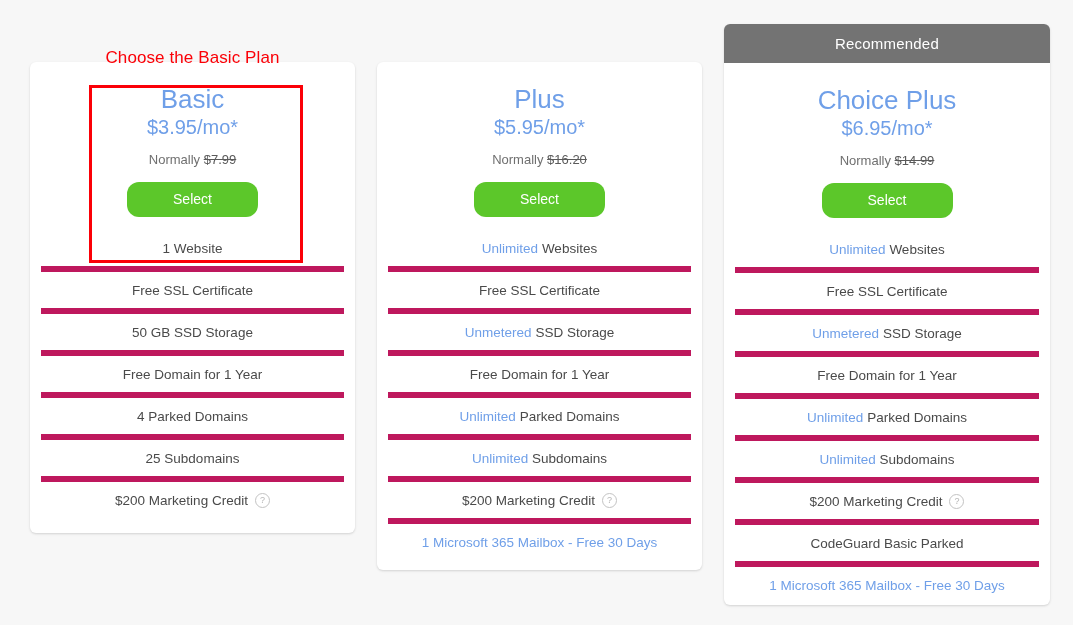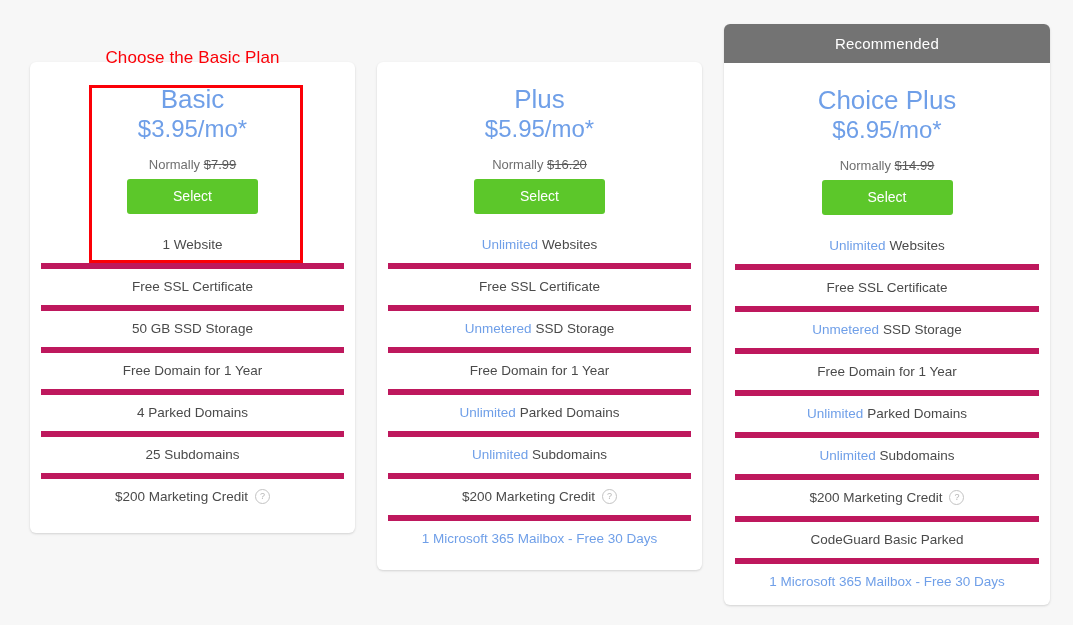--- a/index.html
+++ b/index.html
@@ -68,46 +68,46 @@
     padding-top: 22px;
     text-align: center;
   }
   .plan-name {
     font-size: 26px;
     color: #6f9fe8;
     font-weight: 400;
     line-height: 1.2;
   }
   .plan-price {
-    font-size: 24px;
+    font-size: 20px;
     color: #6f9fe8;
     font-weight: 400;
     line-height: 1.2;
     margin-bottom: 13px;
   }
   .plan-normally {
     font-size: 13px;
     color: #6f6f6f;
-    margin-bottom: 7px;
+    margin-bottom: 15px;
   }
   .plan-normally .old-price {
     text-decoration: line-through;
     color: #5a5a5a;
   }
   .select-btn {
     display: inline-block;
     width: 131px;
     height: 35px;
     line-height: 35px;
     background: #5cc72a;
     color: #ffffff;
     font-size: 14px;
     text-align: center;
     border: none;
-    border-radius: 3px;
+    border-radius: 12px;
     cursor: pointer;
     font-family: "Liberation Sans", sans-serif;
     padding: 0;
   }
 
   
   .features {
     margin-top: 13px;
     padding: 0 11px;
     list-style: none;

